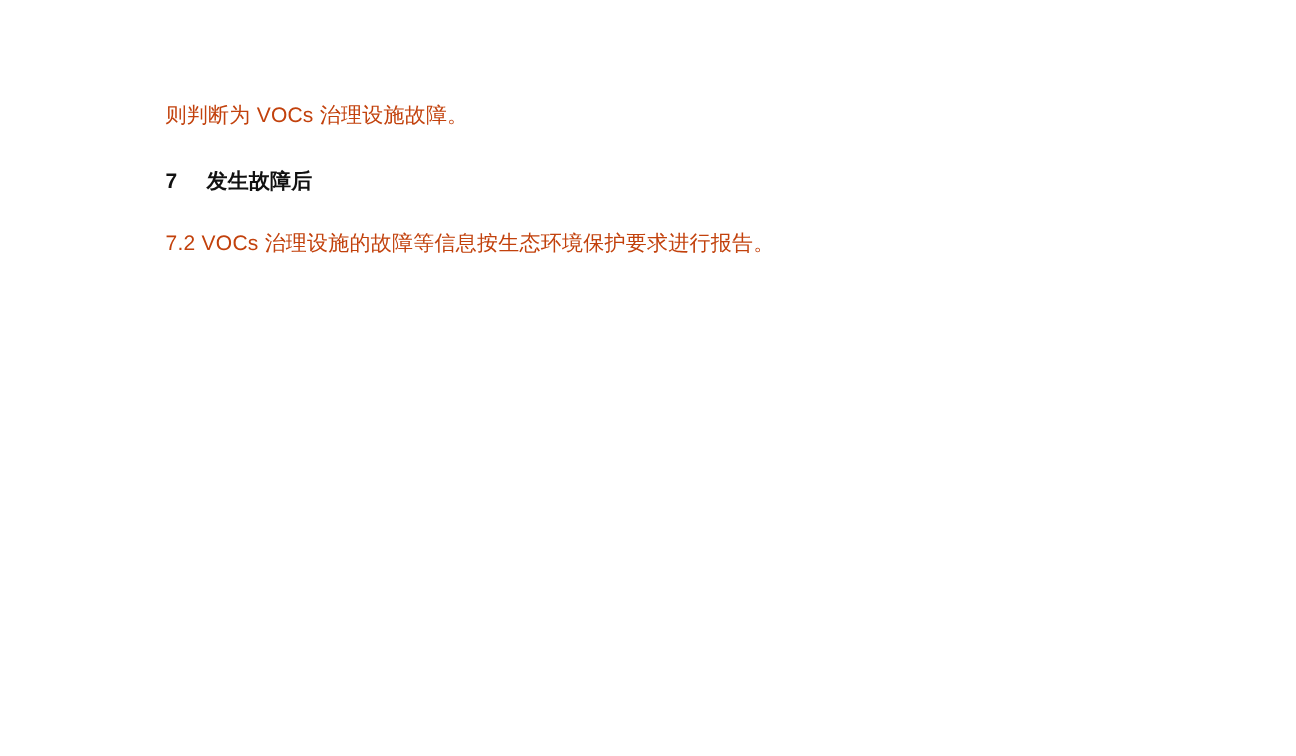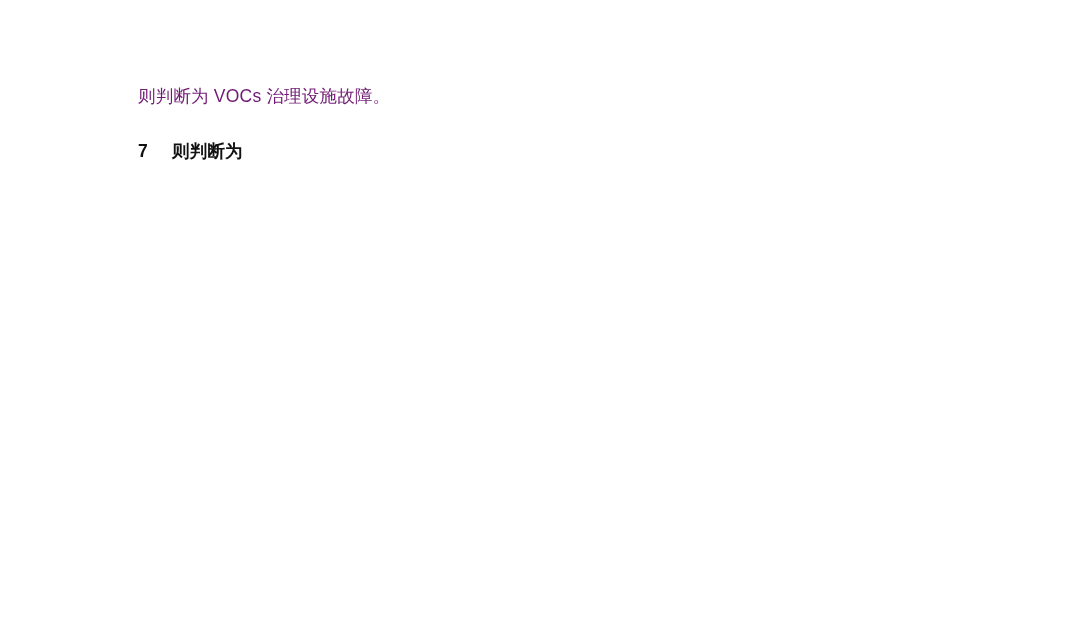--- a/index.html
+++ b/index.html
@@ -27,21 +27,21 @@
     top: 78px;
     width: 812px;
   }
   .para {
     font-size: 17.5px;
     line-height: 37px;
     letter-spacing: 0.2px;
     text-align: justify;
     text-justify: inter-ideograph;
     margin: 0;
-    color: #701a75;
+    color: #c2410c;
   }
   .gap-sm { height: 4px; }
   .heading {
     font-size: 17.5px;
     line-height: 37px;
     font-weight: bold;
     margin: 0;
     color: #111111;
     letter-spacing: 0.2px;
   }
@@ -62,18 +62,19 @@
 <div class="page">
   <div class="content">
 
     <p class="para">则判断为 VOCs 治理设施故障。</p>
 
 
 
 
     <div class="gap-sm"></div>
 
-    <h2 class="heading section-gap-top section-gap-bottom"><span class="num">7</span><span>则判断为</span></h2>
+    <h2 class="heading section-gap-top section-gap-bottom"><span class="num">7</span><span>发生故障后</span></h2>
 
 
+    <p class="para">7.2 VOCs 治理设施的故障等信息按生态环境保护要求进行报告。</p>
 
   </div>
 </div>
 
 </body></html>

